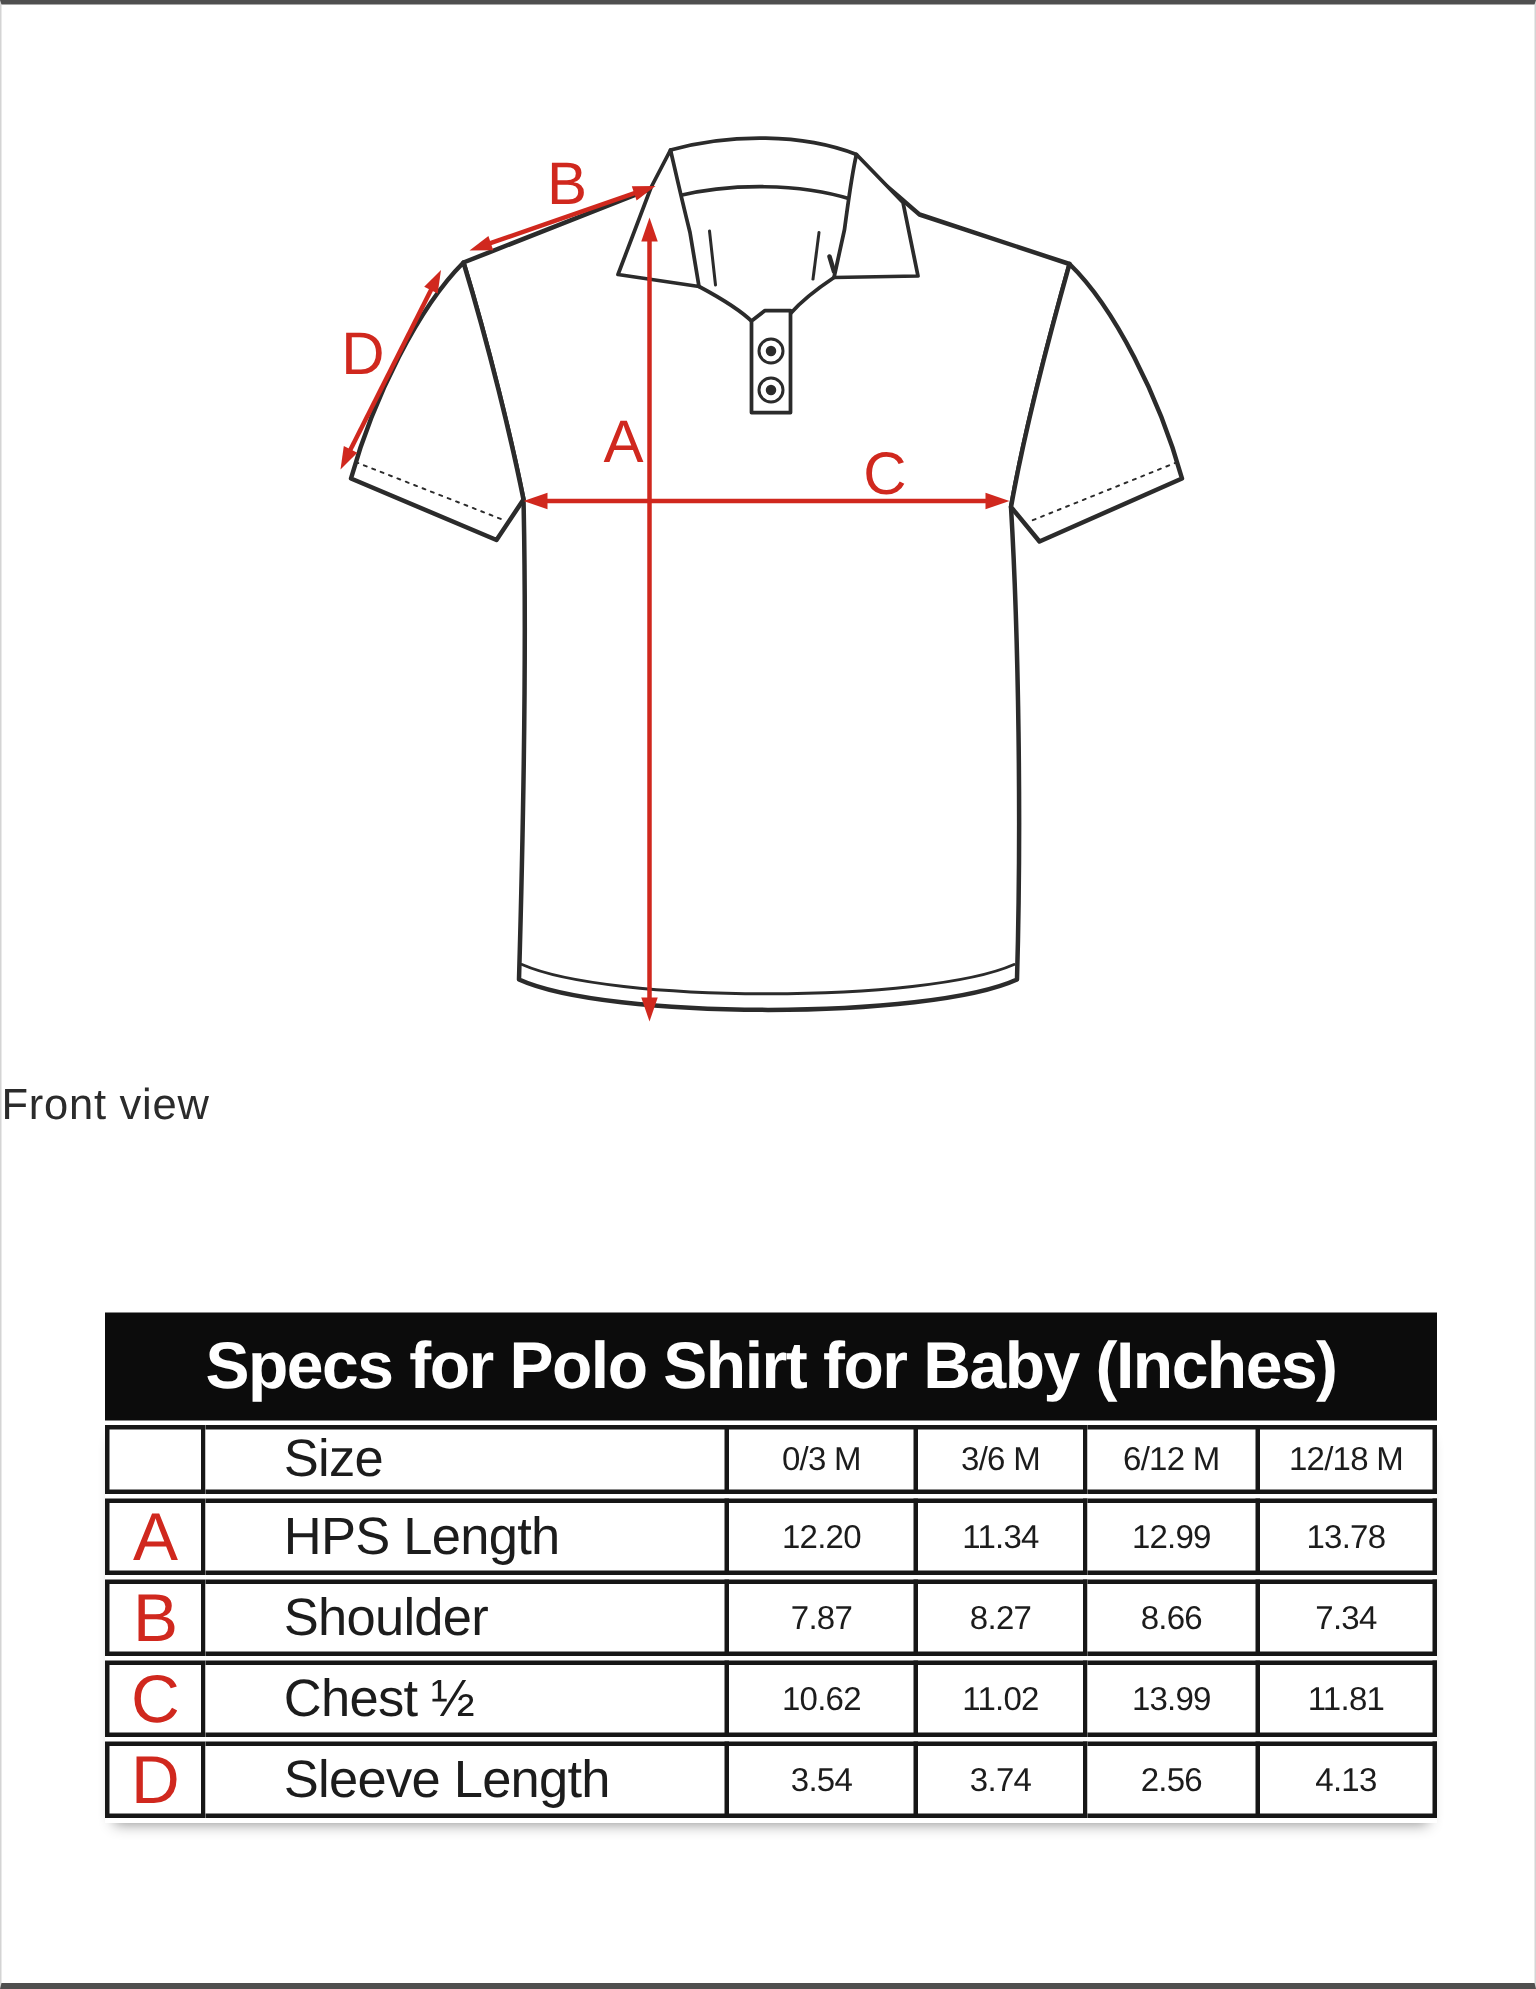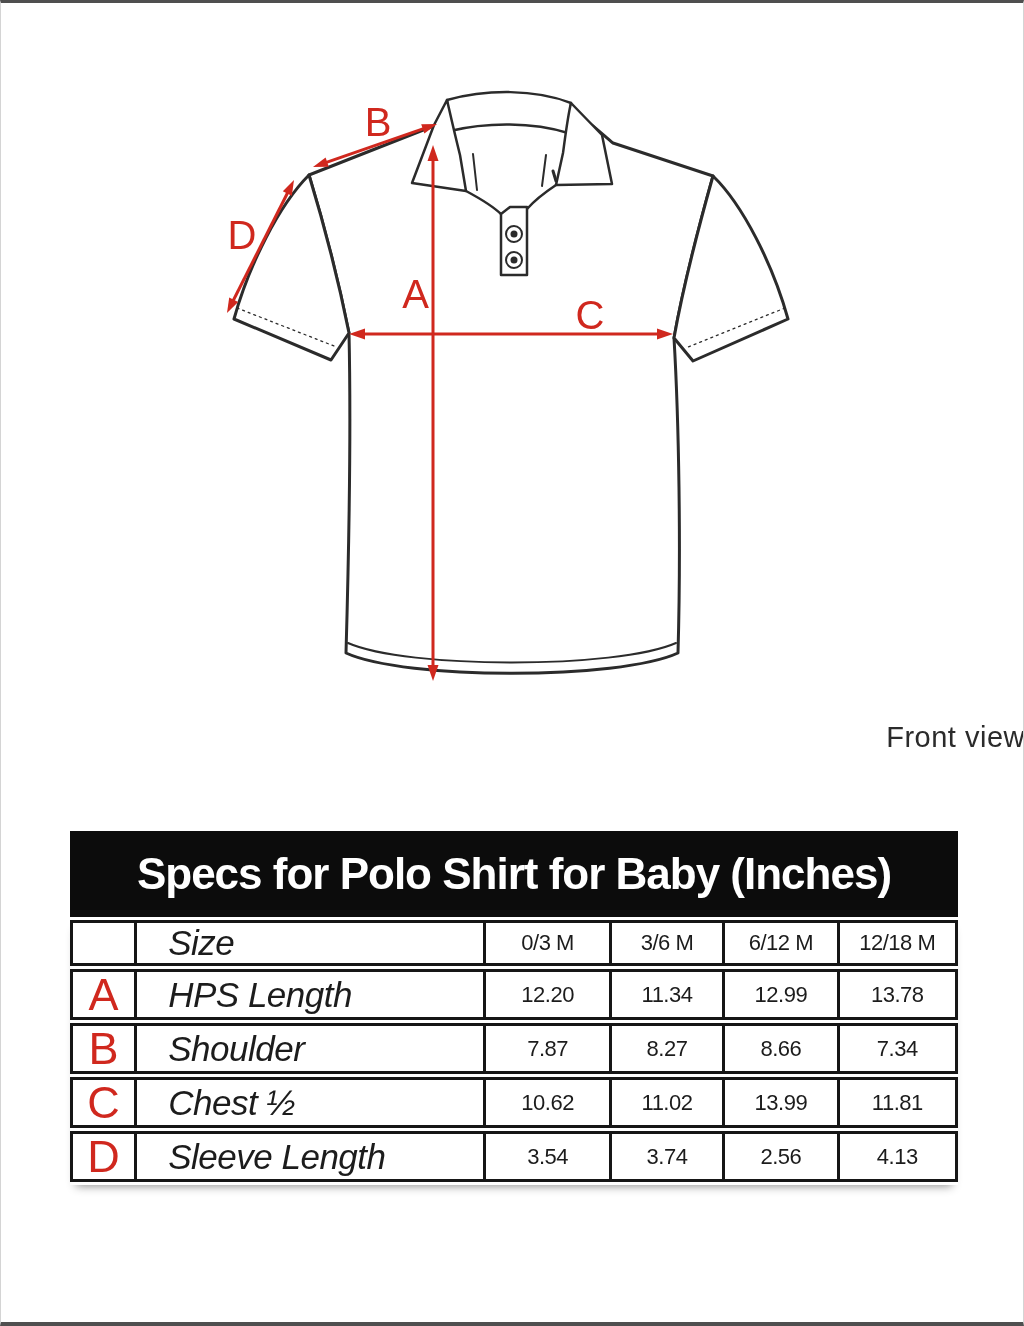--- a/index.html
+++ b/index.html
@@ -19,35 +19,35 @@
     border-right: 1px solid #d4d4d4;
     overflow: hidden;
   }
   .diagram-svg {
     position: absolute; left: 0; top: 0;
     width: 1024px; height: 700px;
   }
   .caption {
     position: absolute; left: 0; top: 718px;
     width: 1024px;
-    text-align: right;
+    text-align: left;
     font-size: 29px;
     color: #2b2b2b;
     letter-spacing: 0.5px;
   }
   .specs {
     position: absolute; left: 69px; top: 828px;
     width: 888px;
   }
   .specs-title {
-    width: 100%; height: 86px;
+    width: 100%; height: 72px;
     background: #0c0c0c;
     color: #ffffff;
     display: flex; align-items: center; justify-content: center;
-    font-size: 44px; font-weight: 700; letter-spacing: -1px;
+    font-size: 44px; font-weight: 700; letter-spacing: -1px; margin-top: 44px;
   }
   table.spec-table {
     width: 100%;
     border-collapse: separate;
     border-spacing: 0 3px;
     table-layout: fixed;
     box-shadow: 0 7px 9px -6px rgba(0,0,0,0.45);
   }
   table.spec-table td {
     border: 3px solid #161616;
@@ -59,25 +59,24 @@
   }
   table.spec-table td:first-child { border-left: 3px solid #161616; }
   td.letter {
     text-align: center;
     color: #d0281e;
     font-size: 45px;
     line-height: 1;
     height: 47px;
   }
   td.name {
-    padding-left: 31px;
+    padding-left: 52px;
     font-size: 35px;
     color: #1c1c1c;
     letter-spacing: -0.5px;
-    font-style: italic;
   }
   tr.hdr td { height: 44px; }
   tr.datarow td { height: 47px; }
   td.szhead, td.val {
     text-align: center;
     color: #1c1c1c;
   }
   td.szhead { font-size: 22px; letter-spacing: -0.5px; }
   td.val { font-size: 22px; letter-spacing: -0.5px; }
 </style>

